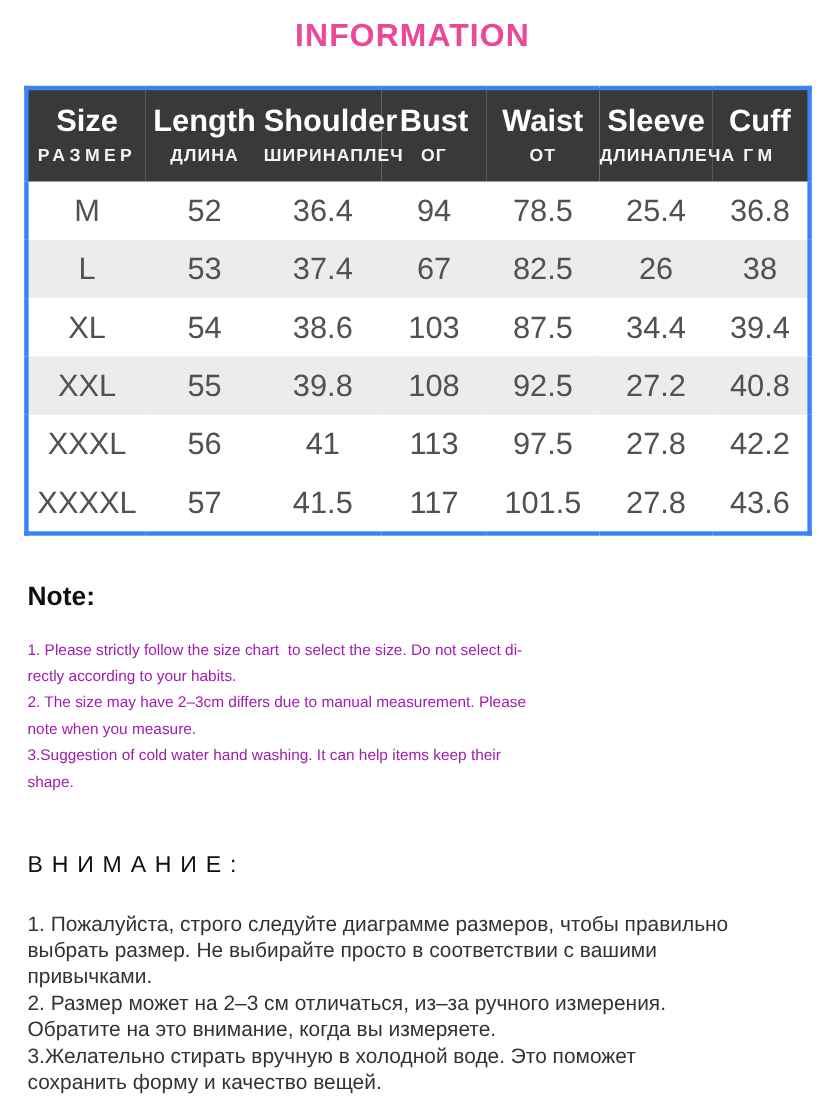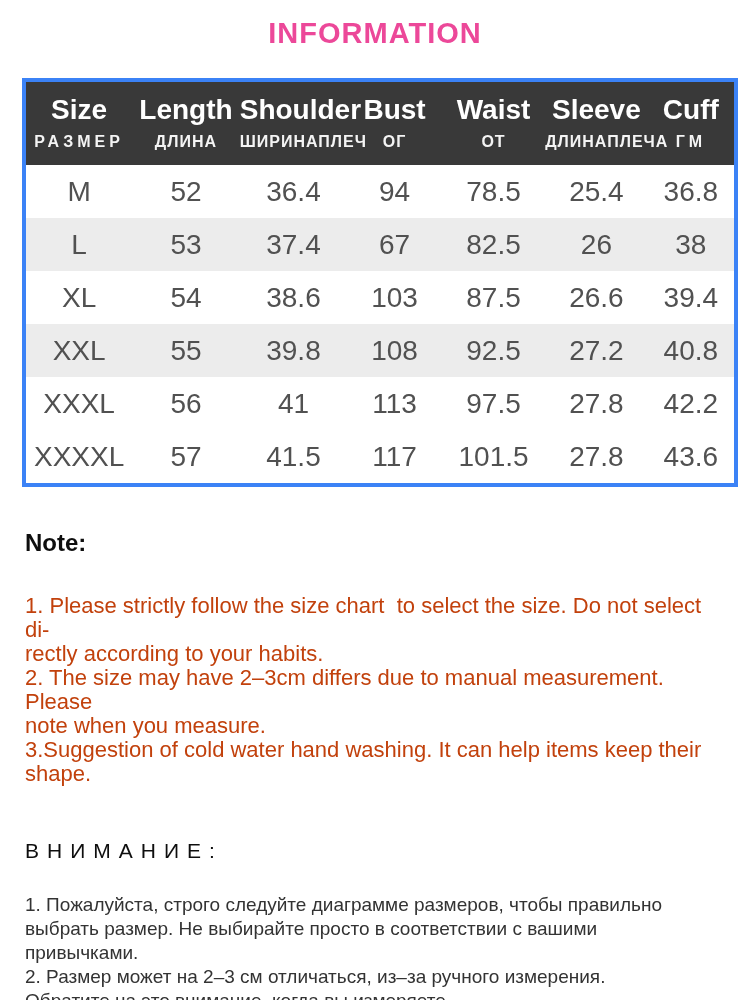--- a/index.html
+++ b/index.html
@@ -59,24 +59,24 @@
   }
   .size-chart tbody tr.alt { background: #ececec; }
   .note-heading {
     margin: 42px 0 0 25px;
     font-size: 24px;
     line-height: 28px;
     font-weight: bold;
     color: #0e0e0e;
   }
   .note-body {
-    margin: 37px 20px 0 25px;
-    font-size: 22px;
+    margin: 21px 20px 0 25px;
+    font-size: 14px;
     line-height: 24px;
-    color: #c2410c;
+    color: #a21caf;
     white-space: pre-wrap;
   }
   .ru-heading {
     margin: 52px 0 13px 25px;
     font-size: 21px;
     line-height: 25px;
     font-weight: normal;
     letter-spacing: 8px;
     color: #0e0e0e;
   }
@@ -153,21 +153,21 @@
       <td>82.5</td>
       <td>26</td>
       <td>38</td>
     </tr>
     <tr>
       <td>XL</td>
       <td>54</td>
       <td>38.6</td>
       <td>103</td>
       <td>87.5</td>
-      <td>26.6</td>
+      <td>34.4</td>
       <td>39.4</td>
     </tr>
     <tr class="alt">
       <td>XXL</td>
       <td>55</td>
       <td>39.8</td>
       <td>108</td>
       <td>92.5</td>
       <td>27.2</td>
       <td>40.8</td>

